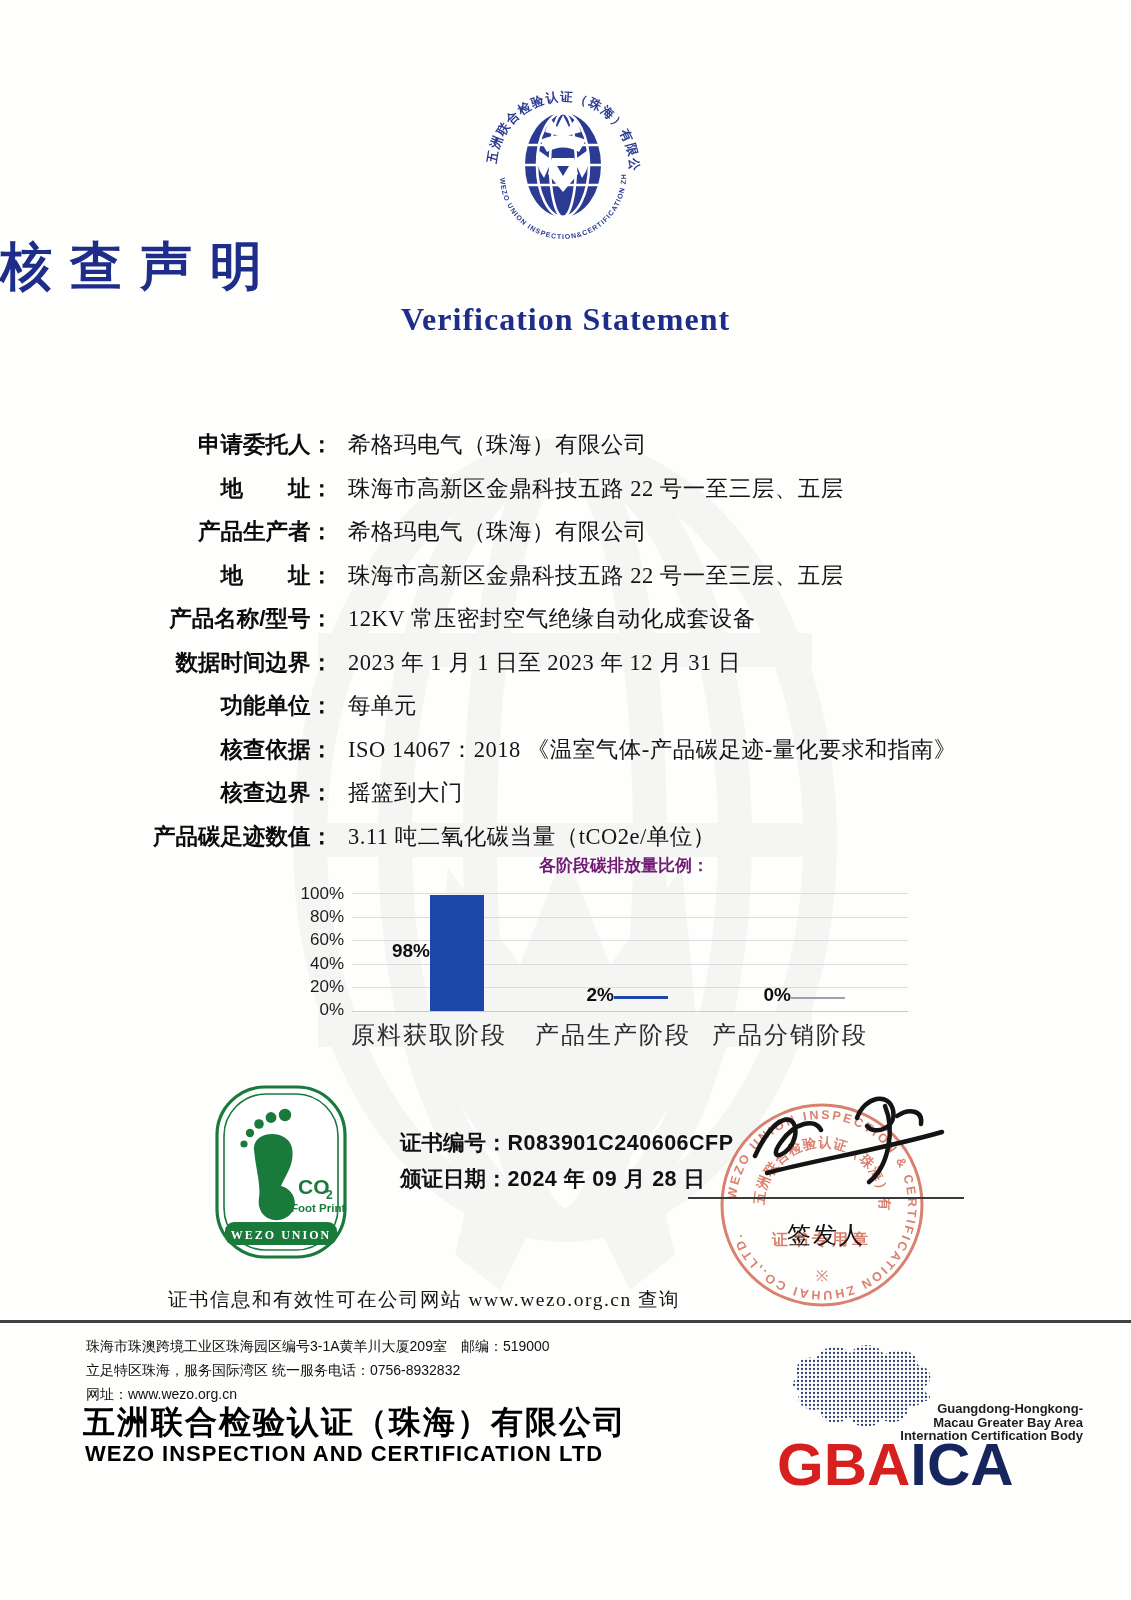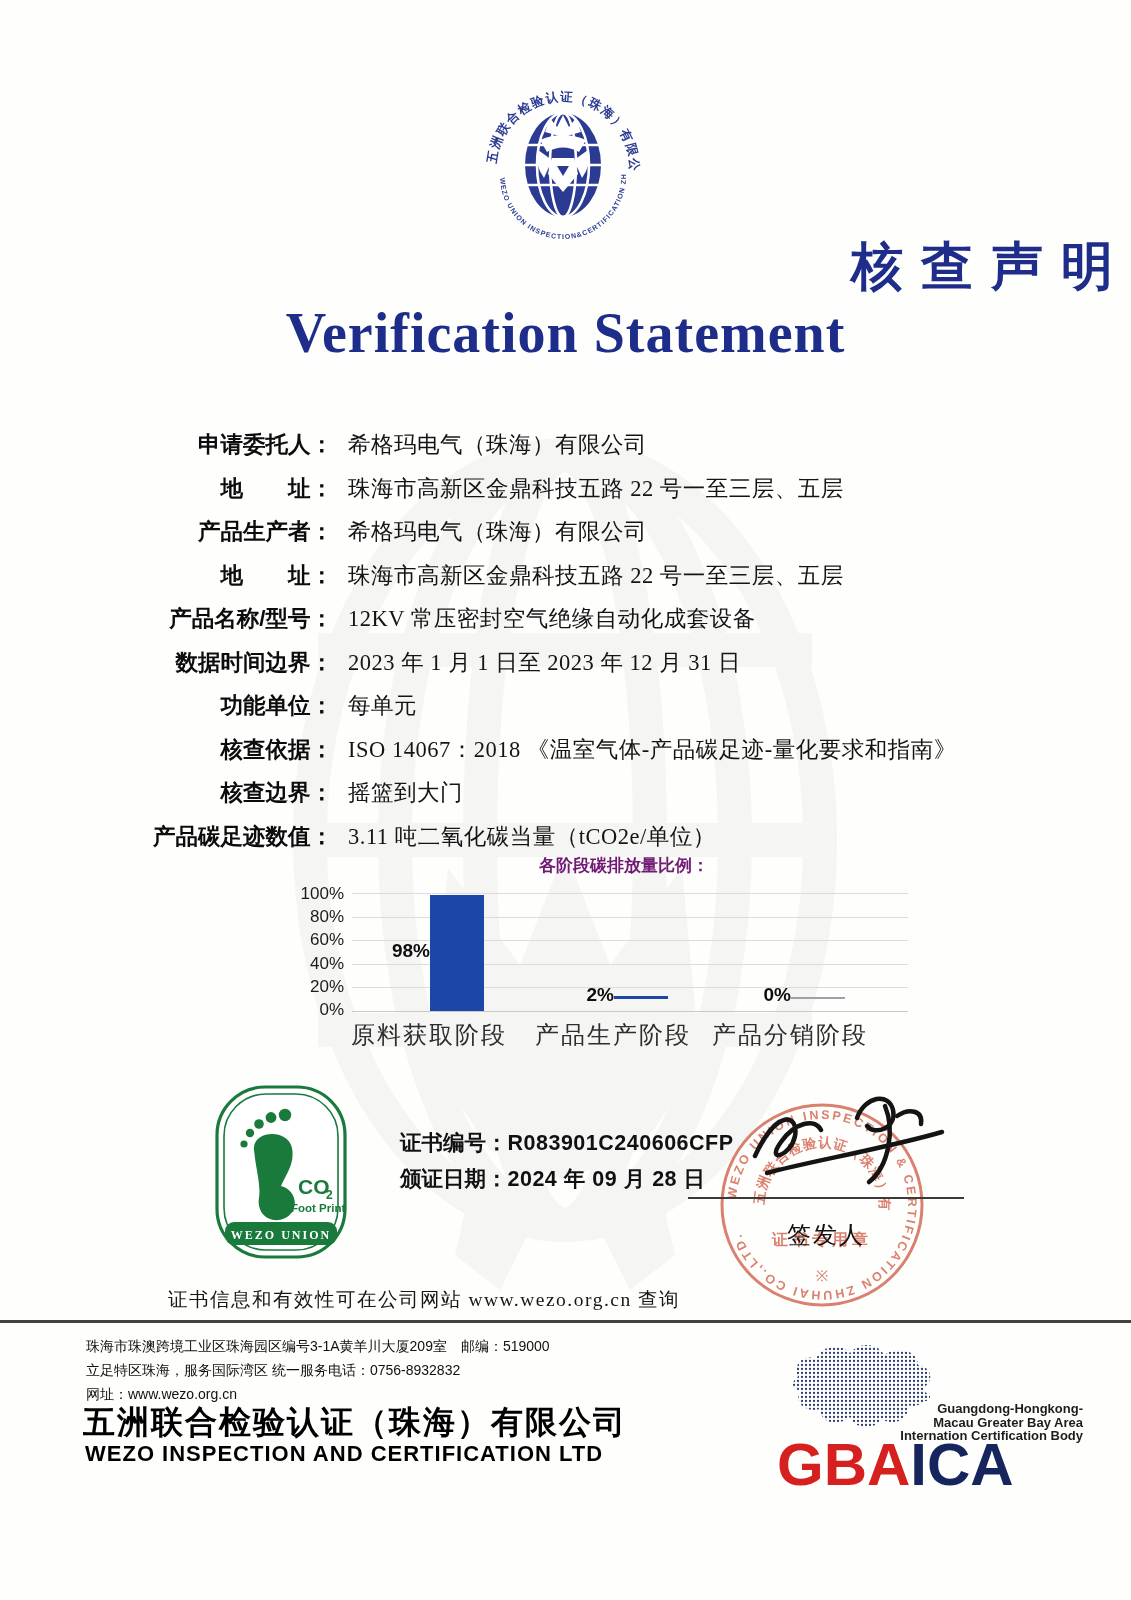--- a/index.html
+++ b/index.html
@@ -6,27 +6,27 @@
   .page{
     position:relative; width:1131px; height:1600px; margin:0 auto;
     background:#fefefd; overflow:hidden;
     font-family:"Liberation Serif","DejaVu Serif",serif; color:#111;
   }
   
   .watermark{position:absolute; left:0; top:0; pointer-events:none;}
   
   .logo{position:absolute; left:472px; top:80px;}
   .title-cn{
-    position:absolute; top:232px; left:0; width:100%; text-align:right;
+    position:absolute; top:232px; left:0; width:100%; text-align:left;
     font-size:52px; font-weight:700; color:#1e2d8a; letter-spacing:18px;
     font-family:"Liberation Serif","DejaVu Serif",serif;
   }
   .title-en{
     position:absolute; top:301px; left:0; width:100%; text-align:center;
-    font-size:56px; font-weight:700; color:#1e2d8a;
+    font-size:32px; font-weight:700; color:#1e2d8a;
     font-family:"Liberation Serif","DejaVu Serif",serif; letter-spacing:1px;
   }
   
   .fields{position:absolute; left:55px; top:430px; width:1030px;}
   .field-row{display:grid; grid-template-columns:278px 1fr; column-gap:32px; margin-bottom:14.5px; align-items:baseline;gap:15px;}
   .field-label{
     text-align:right; font-weight:700; font-size:22.5px; color:#0c0c0c;
     font-family:"Liberation Sans","DejaVu Sans",sans-serif; line-height:29px; white-space:nowrap;
   }
   .field-value{

